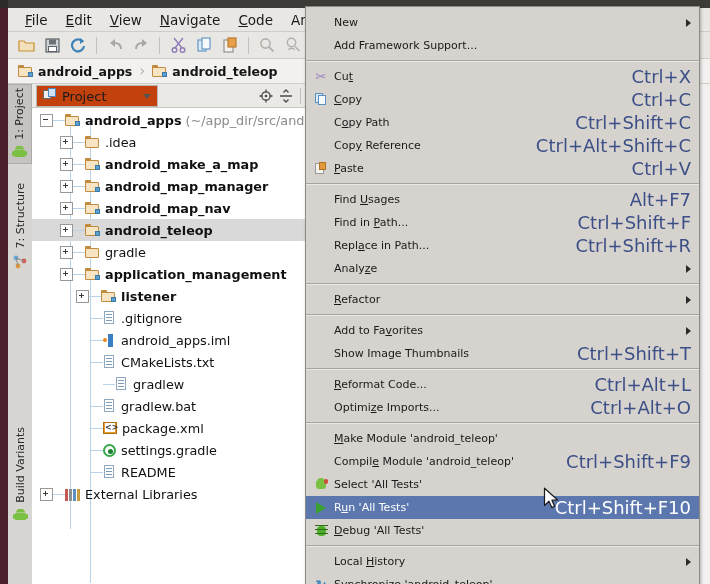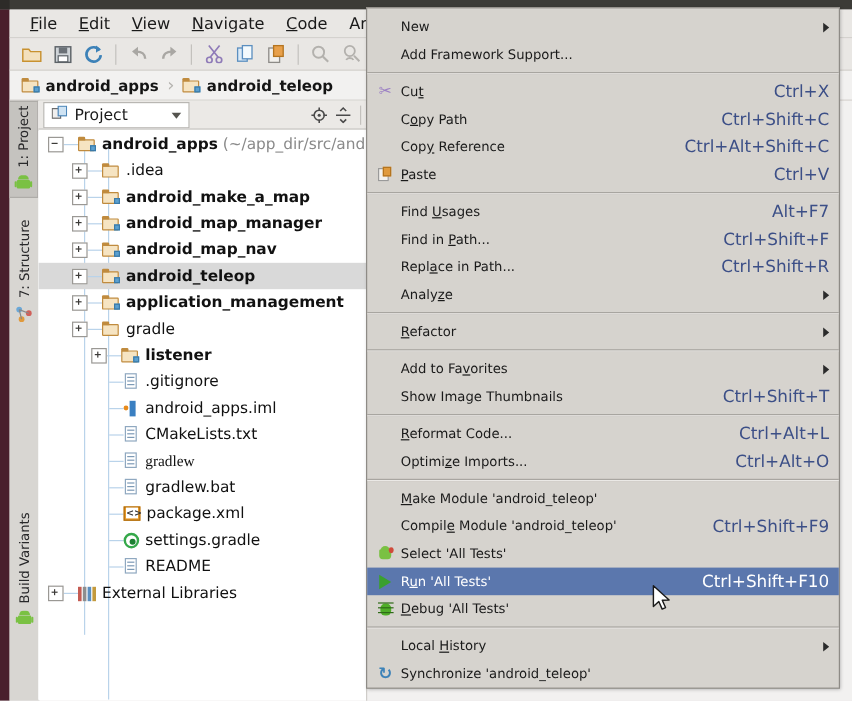--- a/index.html
+++ b/index.html
@@ -39,21 +39,21 @@
         display:flex;flex-direction:column;align-items:center;justify-content:flex-start;}
   .vtab .vlabel{writing-mode:vertical-rl;transform:rotate(180deg);font-size:11px;color:#28282a;
                 letter-spacing:0px;white-space:nowrap;padding:4px 0 3px 0;}
   .vtab.sel{background:#c5c3bf;border:1px solid #aeaca8;border-left:none;}
 
   
   #panel{position:absolute;left:32px;top:84px;width:273px;height:500px;background:#fff;border-right:1px solid #bab8b4;}
   #panelhdr{position:absolute;left:0;top:0;width:273px;height:24px;background:#ebe9e6;border-bottom:1px solid #c9c7c3;
             display:flex;align-items:center;box-sizing:border-box;}
   #projsel{display:flex;align-items:center;gap:6px;height:22px;padding:0 6px;margin:1px 0 0 4px;
-           background:#ffffff;border:1px solid #b9b7b3;min-width:122px;box-sizing:border-box;}
+           background:#c2410c;border:1px solid #b9b7b3;min-width:122px;box-sizing:border-box;}
   #projsel .nm{font-size:13px;color:#1a1a1a;}
   .caret{width:0;height:0;border-left:4px solid transparent;border-right:4px solid transparent;border-top:5px solid #55544f;margin-left:auto;}
   .hdricon{width:20px;height:20px;display:flex;align-items:center;justify-content:center;}
 
   #tree{position:absolute;left:0;top:25px;width:273px;height:474px;overflow:hidden;background:#fff;}
   .row{height:22px;display:flex;align-items:center;white-space:nowrap;position:relative;box-sizing:border-box;}
   .row.sel{background:#d9d9d9;}
   .exp{width:11px;height:11px;border:1px solid #9a9894;background:#fff;position:relative;flex:none;}
   .exp:before{content:"";position:absolute;left:2px;top:4px;width:5px;height:1px;background:#3c3b38;}
   .exp.plus:after{content:"";position:absolute;left:4px;top:2px;width:1px;height:5px;background:#3c3b38;}
@@ -89,21 +89,21 @@
   #rs1{position:absolute;left:306px;top:84px;width:404px;height:32px;background:#e9e7e4;border-bottom:1px solid #cfcdc9;}
 
   
   #ctx{position:absolute;left:305px;top:6px;width:395px;background:#d6d3ce;border:1px solid #8e8b86;
        box-shadow:1px 1px 3px rgba(0,0,0,.28);box-sizing:border-box;padding:4px 0 0 0;}
   .mi{height:23px;display:flex;align-items:center;padding:0 8px 0 6px;white-space:nowrap;position:relative;box-sizing:border-box;}
   .mi.hl{background:#5b77ad;}
   .mi .mico{width:18px;height:16px;flex:none;display:flex;align-items:center;justify-content:center;margin-right:4px;}
   .mi .mtext{font-size:11px;color:#1a1a1a;}
   .mi.hl .mtext{color:#fff;}
-  .mi .mkey{margin-left:auto;font-size:14px;color:#3c4f87;padding-left:22px;}
+  .mi .mkey{margin-left:auto;font-size:18px;color:#3c4f87;padding-left:22px;}
   .mi.hl .mkey{color:#fff;}
   .arrow{margin-left:auto;width:0;height:0;border-top:4px solid transparent;border-bottom:4px solid transparent;border-left:5px solid #2b2b2b;}
   .msep{height:1px;background:#a8a5a0;margin:3px 0;border-bottom:1px solid #ebe9e6;}
   u.ul{text-decoration:underline;}
 
   
   .i-scissors{color:#9b7fc4;font-size:13px;line-height:1;}
   .i-copy{width:12px;height:13px;position:relative;}
   .i-copy i{position:absolute;left:0;top:0;width:8px;height:10px;border:1px solid #5b8fc0;background:#dceaf6;box-sizing:border-box;}
   .i-copy b{position:absolute;left:3px;top:2px;width:8px;height:10px;border:1px solid #5b8fc0;background:#f3f9fd;box-sizing:border-box;}
@@ -352,33 +352,33 @@
           <s></s>
         </span>
         <span class="lbl b" style="margin-left: 5px;">android_teleop</span>
       </div>
       <div class="row" style="padding-left: 28px;">
         <span class="exp plus"></span>
         <span class="guide"></span>
         <span class="fold">
           <i></i>
           <b></b>
+        </span>
+        <span class="lbl" style="margin-left: 5px;">gradle</span>
+      </div>
+      <div class="row" style="padding-left: 28px;">
+        <span class="exp plus"></span>
+        <span class="guide"></span>
+        <span class="fold">
+          <i></i>
+          <b></b>
           <s></s>
         </span>
         <span class="lbl b" style="margin-left: 5px;">application_management</span>
       </div>
-      <div class="row" style="padding-left: 28px;">
-        <span class="exp plus"></span>
-        <span class="guide"></span>
-        <span class="fold">
-          <i></i>
-          <b></b>
-        </span>
-        <span class="lbl" style="margin-left: 5px;">gradle</span>
-      </div>
       <div class="row" style="padding-left: 44px;">
         <span class="exp plus"></span>
         <span class="guide"></span>
         <span class="fold">
           <i></i>
           <b></b>
           <s></s>
         </span>
         <span class="lbl b" style="margin-left: 5px;">listener</span>
       </div>
@@ -402,21 +402,21 @@
       </div>
       <div class="row" style="padding-left: 48px;">
         <span class="expspace"></span>
         <span class="guide"></span>
         <span class="file">
           <i></i>
           <u></u>
         </span>
         <span class="lbl" style="margin-left: 5px;">CMakeLists.txt</span>
       </div>
-      <div class="row" style="padding-left: 48px; font-family: Liberation Serif, serif;">
+      <div class="row" style="padding-left: 60px;">
         <span class="expspace"></span>
         <span class="guide"></span>
         <span class="file">
           <i></i>
           <u></u>
         </span>
         <span class="lbl" style="margin-left: 5px;">gradlew</span>
       </div>
       <div class="row" style="padding-left: 48px;">
         <span class="expspace"></span>
@@ -480,20 +480,30 @@
     </div>
     <div class="msep"></div>
     <div class="mi">
       <span class="mico">
         <span class="i-scissors">✂</span>
       </span>
       <span class="mtext"><span>Cu<u class="ul">t</u></span></span>
       <span class="mkey">Ctrl+X</span>
     </div>
     <div class="mi">
+      <span class="mico">
+        <span class="i-copy">
+          <i></i>
+          <b></b>
+        </span>
+      </span>
+      <span class="mtext"><span><u class="ul">C</u>opy</span></span>
+      <span class="mkey">Ctrl+C</span>
+    </div>
+    <div class="mi">
       <span class="mico"></span>
       <span class="mtext"><span>C<u class="ul">o</u>py Path</span></span>
       <span class="mkey">Ctrl+Shift+C</span>
     </div>
     <div class="mi">
       <span class="mico"></span>
       <span class="mtext"><span>Cop<u class="ul">y</u> Reference</span></span>
       <span class="mkey">Ctrl+Alt+Shift+C</span>
     </div>
     <div class="mi">

